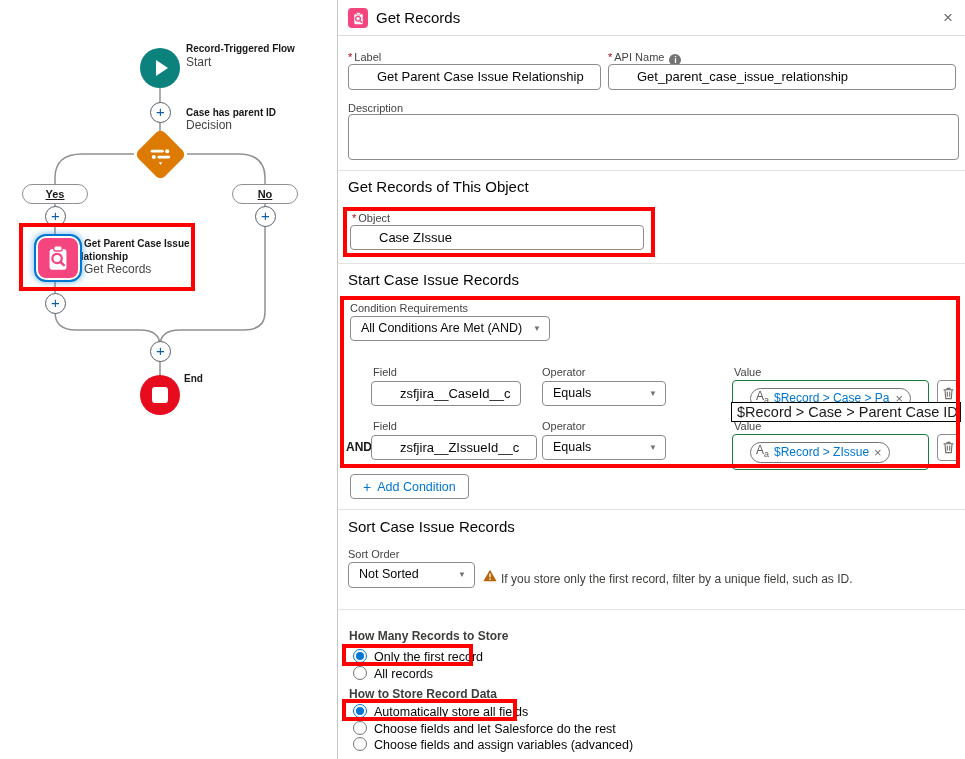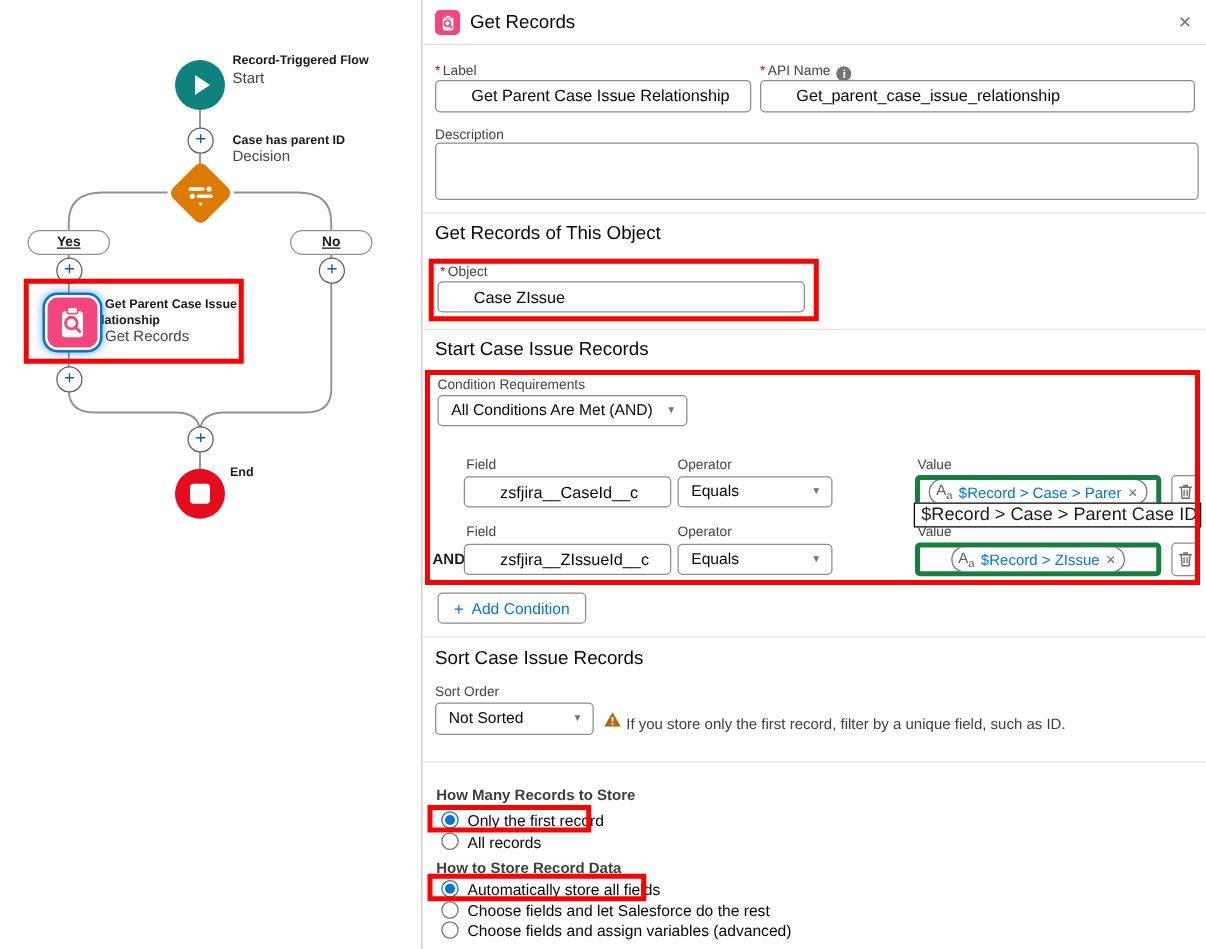--- a/index.html
+++ b/index.html
@@ -49,21 +49,21 @@
   .section-heading { position:absolute; font-size:15px; color:#080707; white-space:nowrap; }
 
   .tb { position:absolute; border:1px solid #8c8c8c; border-radius:4px; background:#fff;
         font-size:13px; color:#080707; padding:0 28px; line-height:23px; white-space:nowrap; overflow:hidden; }
   .combo { position:absolute; border:1px solid #8c8c8c; border-radius:4px; background:#fff;
            font-size:12.5px; color:#080707; padding:0 22px 0 10px; line-height:23px; white-space:nowrap; }
   .combo .chev { position:absolute; right:8px; top:50%; transform:translateY(-54%); font-size:8px; color:#747474; }
 
   .textarea-box { position:absolute; border:1px solid #8c8c8c; border-radius:4px; background:#fff; }
 
-  .value-box { position:absolute; border:4px solid #15803d; border-radius:4px; background:#fff; display:flex; align-items:center; padding:7px; overflow:hidden;justify-content:center; }
+  .value-box { position:absolute; border:1px solid #15803d; border-radius:4px; background:#fff; display:flex; align-items:center; padding:17px; overflow:hidden; }
   .chip { display:inline-flex; align-items:center; gap:5px; border:1px solid #747474; border-radius:11px; height:21px; padding:0 7px 0 5px; max-width:100%; background:#fff; }
   .chip.full { flex:1; min-width:0; }
   .chip-text { font-size:12px; color:#0176d3; white-space:nowrap; overflow:hidden; min-width:0; }
   .aa-icon { font-size:12px; color:#5c5c5c; line-height:1; white-space:nowrap; flex:none; }
   .aa-icon sub { font-size:9px; }
   .chip-x { font-size:13px; color:#706e6b; flex:none; cursor:pointer; }
 
   .trash-btn { position:absolute; width:23px; height:27px; border:1px solid #8c8c8c; border-radius:4px; background:#fff; display:flex; align-items:center; justify-content:center; cursor:pointer; }
 
   .and-label { position:absolute; font-size:12px; font-weight:bold; color:#181818; }
@@ -184,21 +184,21 @@
 
   <div class="section-heading" style="left:10px; top:271px;">Start Case Issue Records</div>
 
   <div class="fld-label" style="left:12px; top:302px;">Condition Requirements</div>
   <div class="combo" style="left:12px; top:316px; width:200px; height:25px;">
     <span>All Conditions Are Met (AND)</span>
     <span class="chev">▼</span>
   </div>
 
   <div class="fld-label" style="left:35px; top:366px;">Field</div>
-  <div class="tb" style="left:33px; top:381px; width:166px; height:25px;">zsfjira__CaseId__c</div>
+  <div class="tb" style="left:33px; top:381px; width:150px; height:25px;">zsfjira__CaseId__c</div>
   <div class="fld-label" style="left:204px; top:366px;">Operator</div>
   <div class="combo" style="left:204px; top:381px; width:124px; height:25px;">
     <span>Equals</span>
     <span class="chev">▼</span>
   </div>
   <div class="fld-label" style="left:396px; top:366px;">Value</div>
   <div class="value-box" style="left:394px; top:380px; width:197px; height:27px;">
     <span class="chip full">
       <span class="aa-icon"><span>A</span><sub>a</sub></span>
       <span class="chip-text">$Record &gt; Case &gt; Parent Ca...</span>

